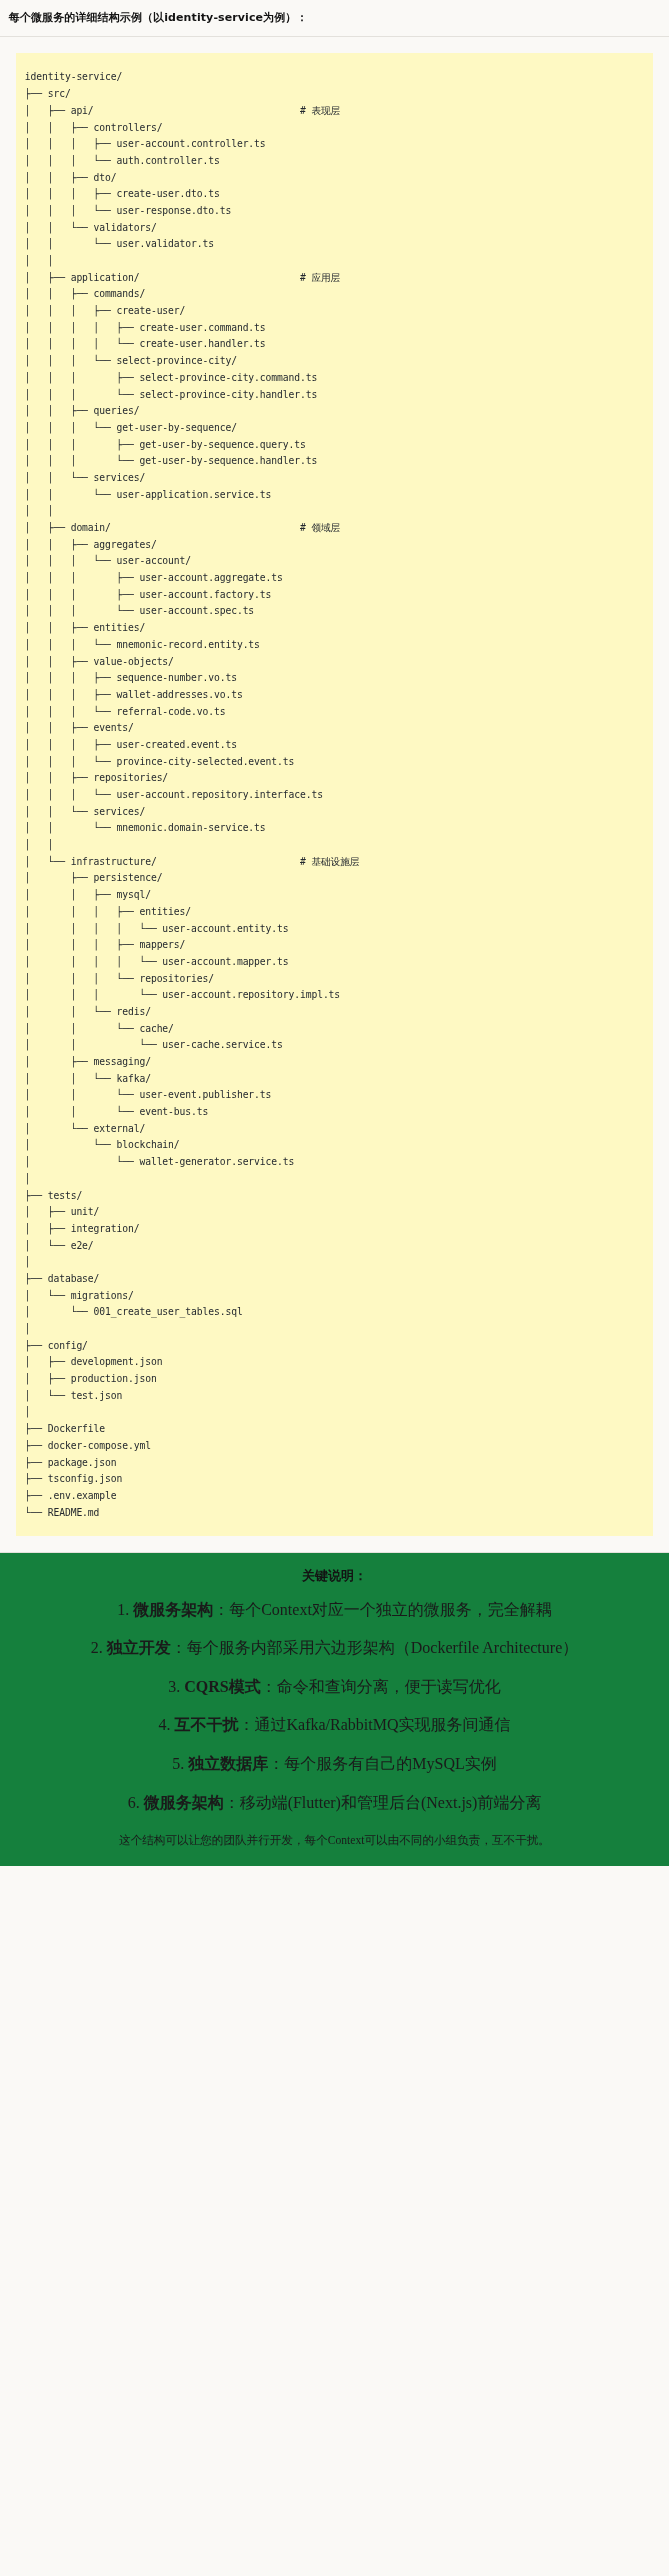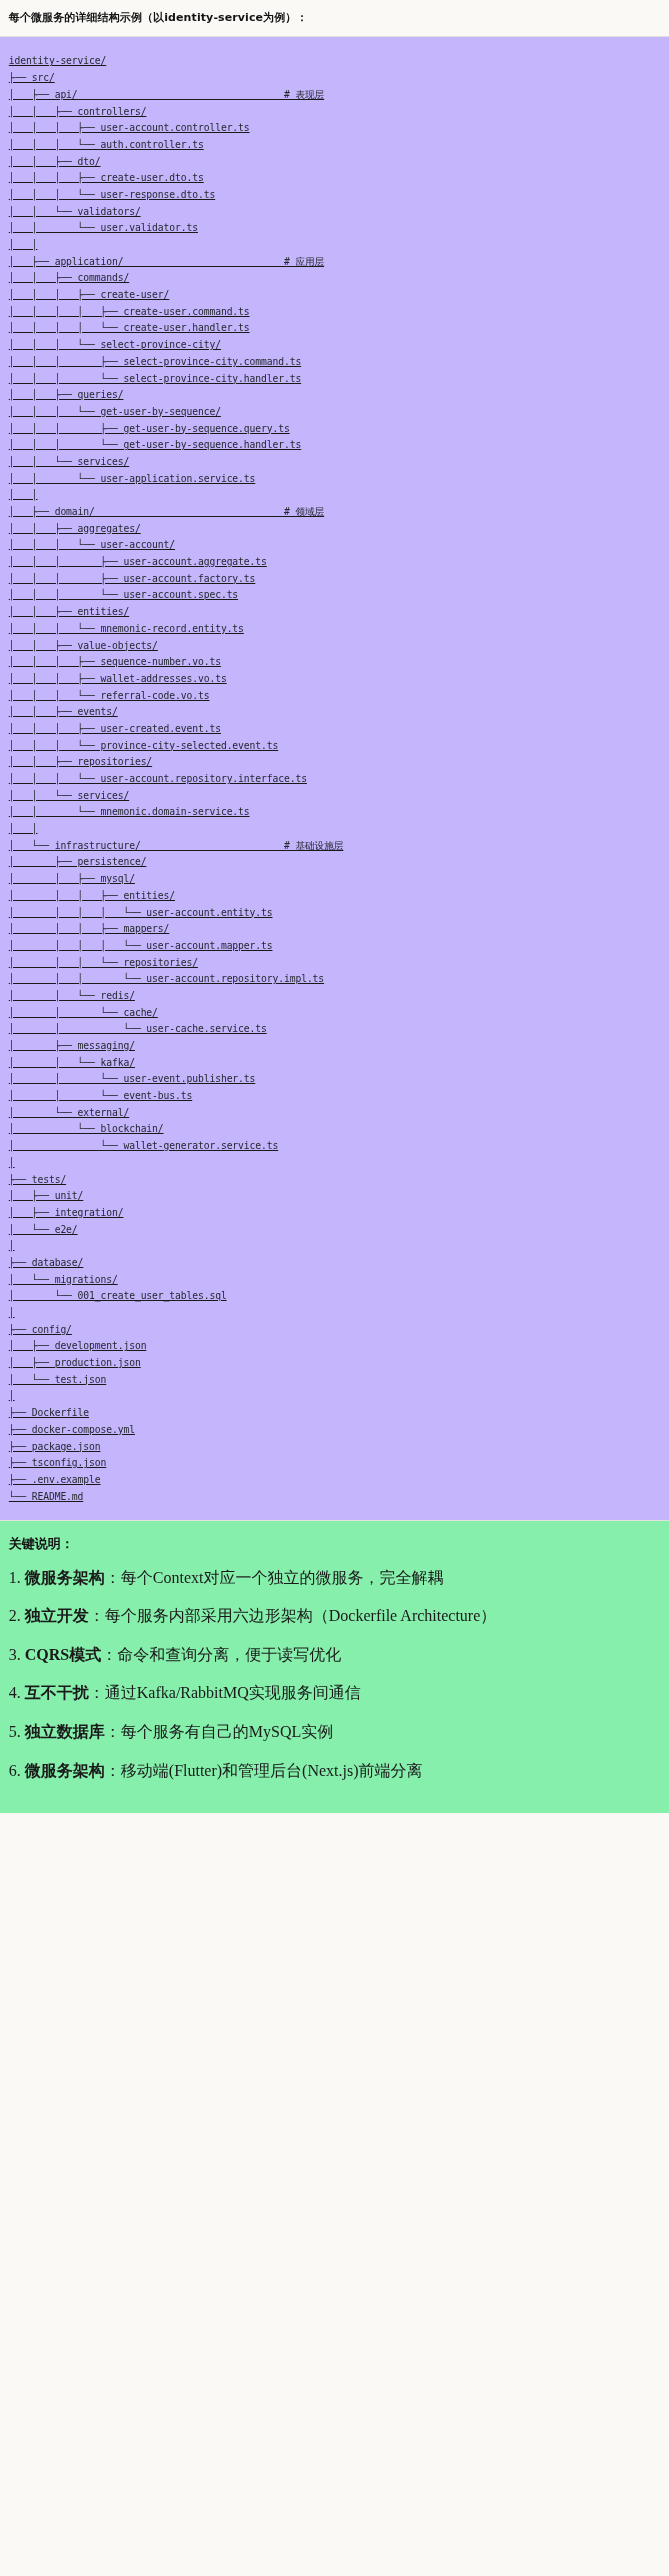--- a/index.html
+++ b/index.html
@@ -30,40 +30,40 @@
     color: #131313;
   }
   .rule {
     border: 0;
     border-top: 0.6px solid #e3e1dc;
     margin: 0;
     height: 0;
   }
   
   .tree-block {
-    background: #c4b5fd;
+    background: #fef9c3;
     padding: 16.3px 8.8px 15px 8.8px;
-    margin: 0;
-    text-decoration: underline;
+    margin: 16px;
   }
   pre.tree {
     margin: 0;
     padding: 0;
     font-family: "DejaVu Sans Mono", "Liberation Mono", monospace;
     font-size: 9.7px;
     line-height: 1.72;
     color: #24292f;
     white-space: pre;
     overflow: visible;
     letter-spacing: -0.1px;
   }
   
   .notes {
     padding: 13.8px 8.8px 16.3px 8.8px;
-    background: #86efac;
+    background: #15803d;
+    text-align: center;
   }
   .notes-title {
     font-family: "DejaVu Sans", "Liberation Sans", sans-serif;
     font-weight: bold;
     font-size: 13px;
     margin: 0 0 12.5px 0;
     color: #131313;
   }
   ol.notes-list {
     list-style: none;
@@ -209,16 +209,17 @@
         <span class="lead">互不干扰</span><span>：通过Kafka/RabbitMQ实现服务间通信</span>
       </li>
       <li>
         <span class="lead">独立数据库</span><span>：每个服务有自己的MySQL实例</span>
       </li>
       <li>
         <span class="lead">微服务架构</span><span>：移动端(Flutter)和管理后台(Next.js)前端分离</span>
       </li>
     </ol>
 
+    <p class="closing">这个结构可以让您的团队并行开发，每个Context可以由不同的小组负责，互不干扰。</p>
   </div>
 
 </div>
 
 
 </body></html>

